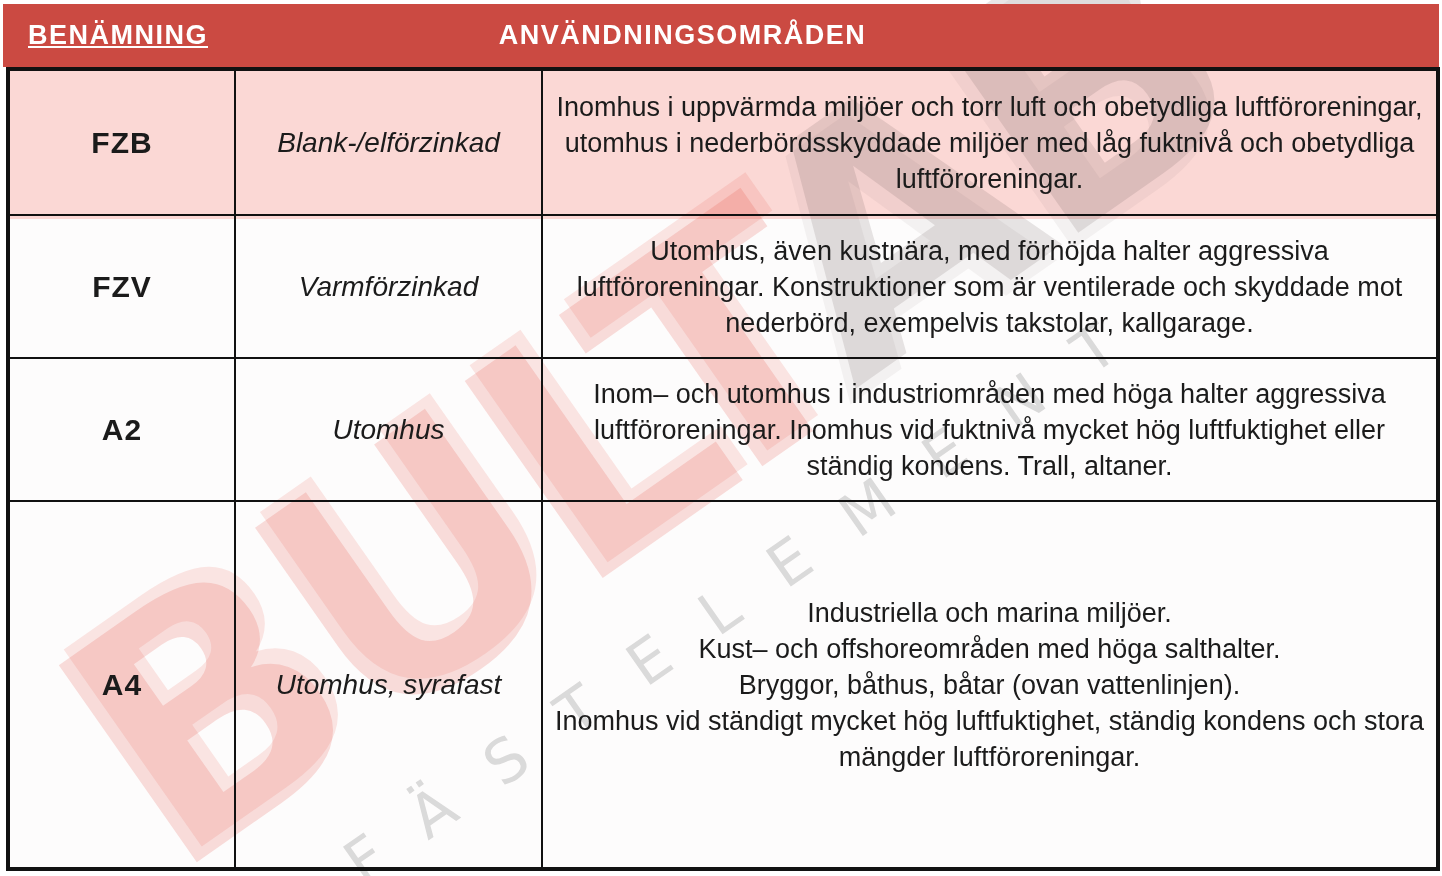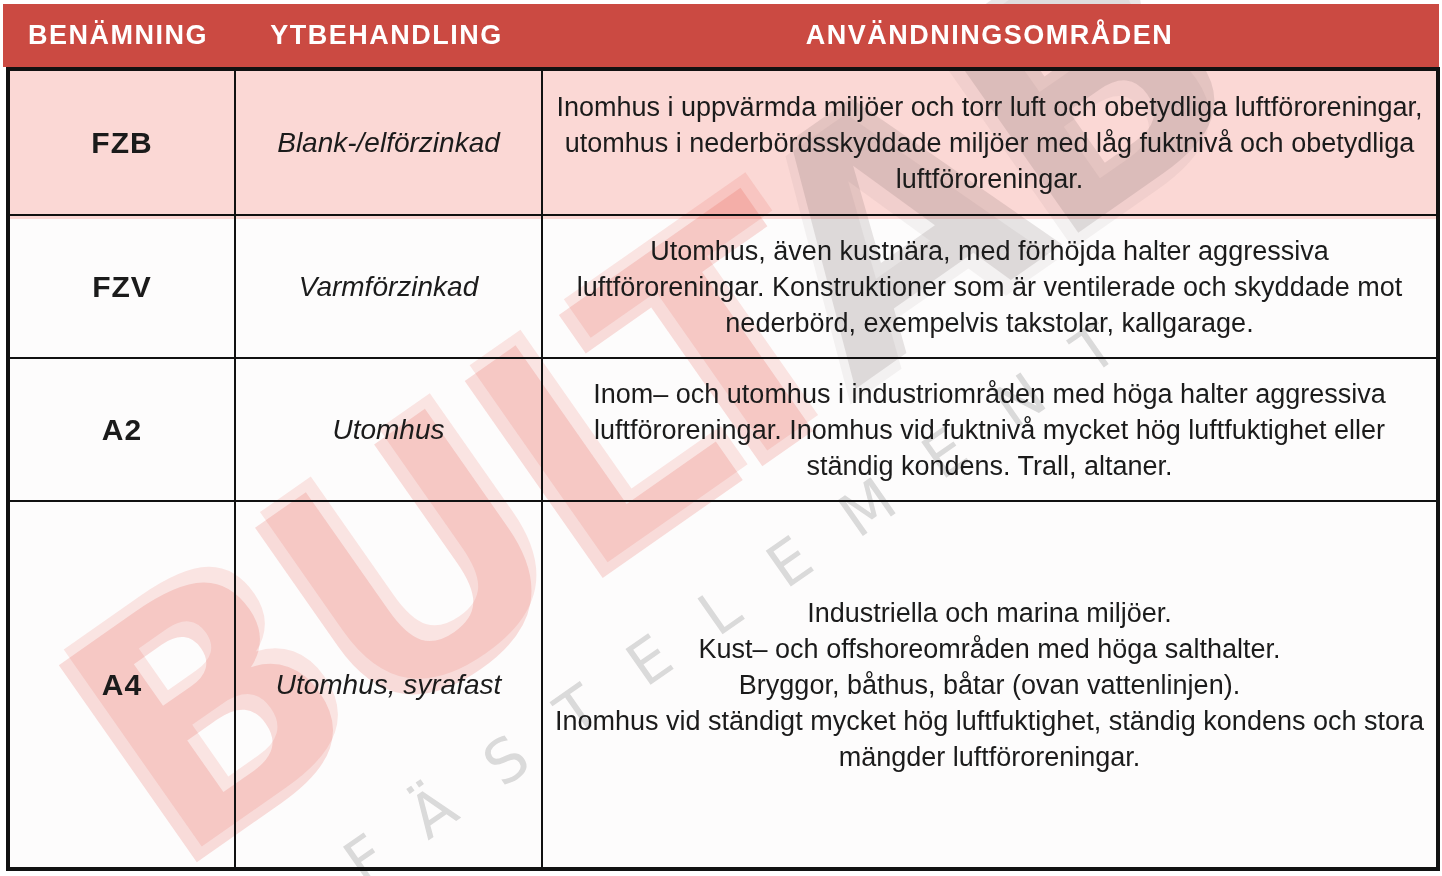--- a/index.html
+++ b/index.html
@@ -26,21 +26,21 @@
     align-items: center;
     z-index: 3;
   }
   .header-cell {
     color: var(--header-text, #ffffff);
     font-weight: bold;
     font-size: 27px;
     letter-spacing: 1.5px;
     text-align: center;
   }
-  .hc-1 { width: 230px; }
+  .hc-1 { width: 230px; text-decoration: underline; }
   .hc-2 { width: 307px; }
   .hc-3 { width: 899px; }
 
   
   .pink-underlay {
     position: absolute;
     top: 67px; left: 6px;
     width: 1430px; height: 152px;
     background: var(--highlight-row-bg, #fbd8d5);
     z-index: 0;
@@ -134,21 +134,20 @@
   <div class="pink-underlay"></div>
   <div class="white-underlay"></div>
 
   <div class="watermark">
     <div class="wm-brand"><span class="wm-part-red">BULT</span><span class="wm-part-dark">AB</span></div>
     <div class="wm-tagline">FÄSTELEMENT</div>
   </div>
 
   <div class="header-band">
     <div class="header-cell hc-1">BENÄMNING</div>
-    <div class="header-cell hc-2">YTBEHANDLING</div>
     <div class="header-cell hc-3">ANVÄNDNINGSOMRÅDEN</div>
   </div>
 
   <table class="main">
     <colgroup>
       <col style="width:227px">
       <col style="width:307px">
       <col style="width:896px">
     </colgroup>
     <tbody>

